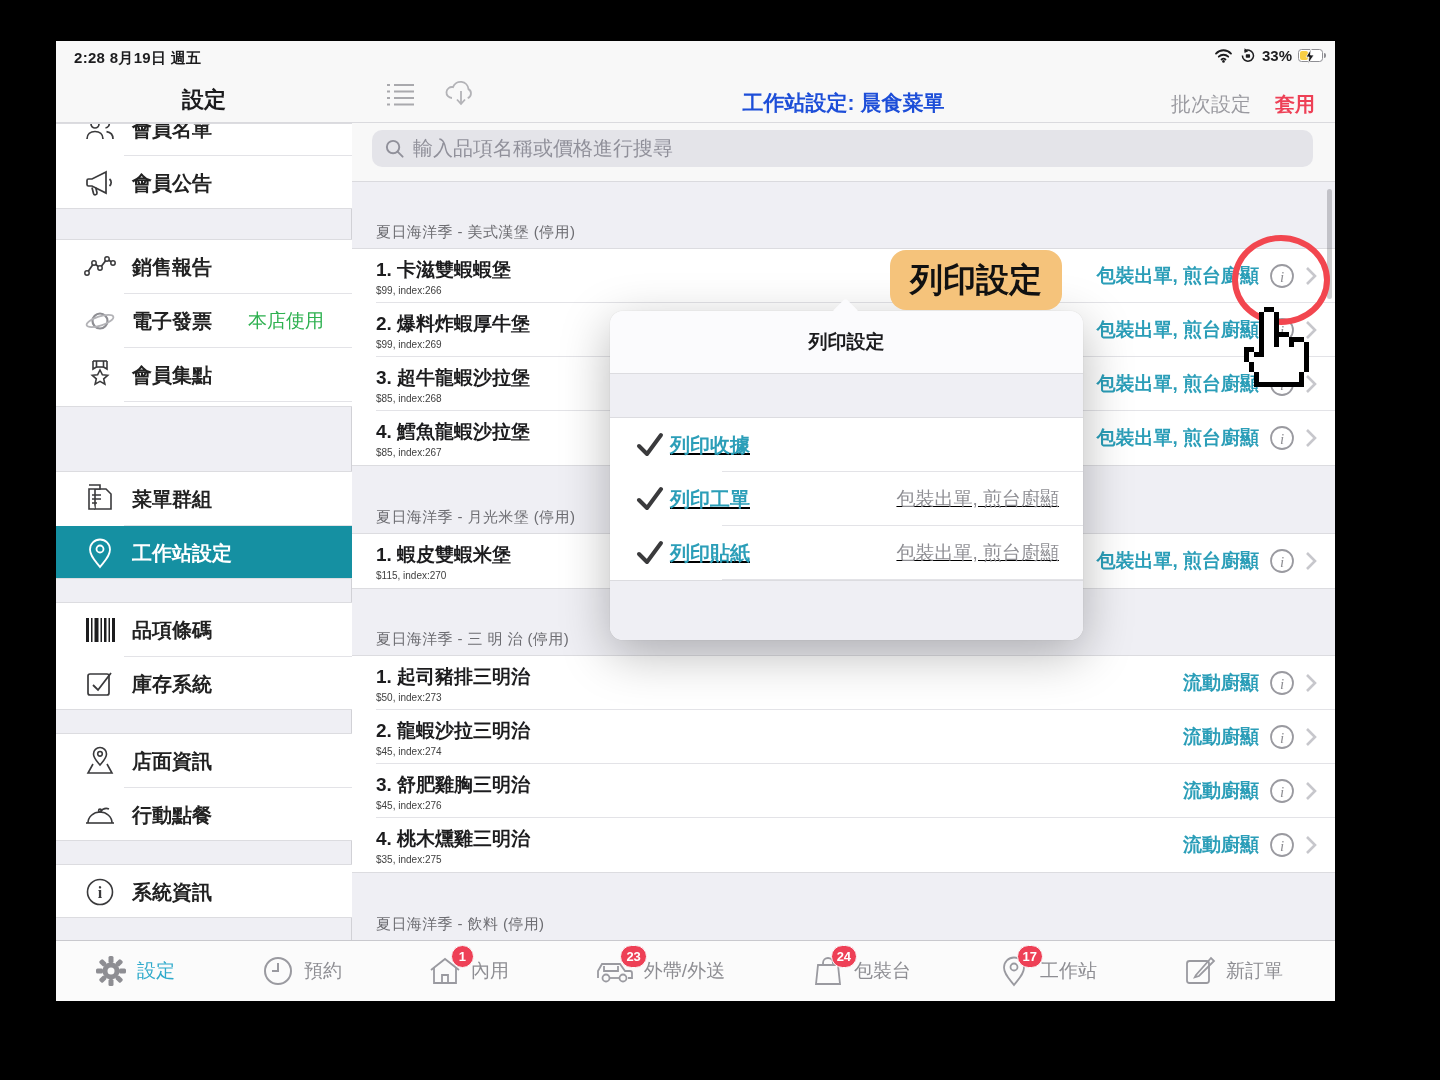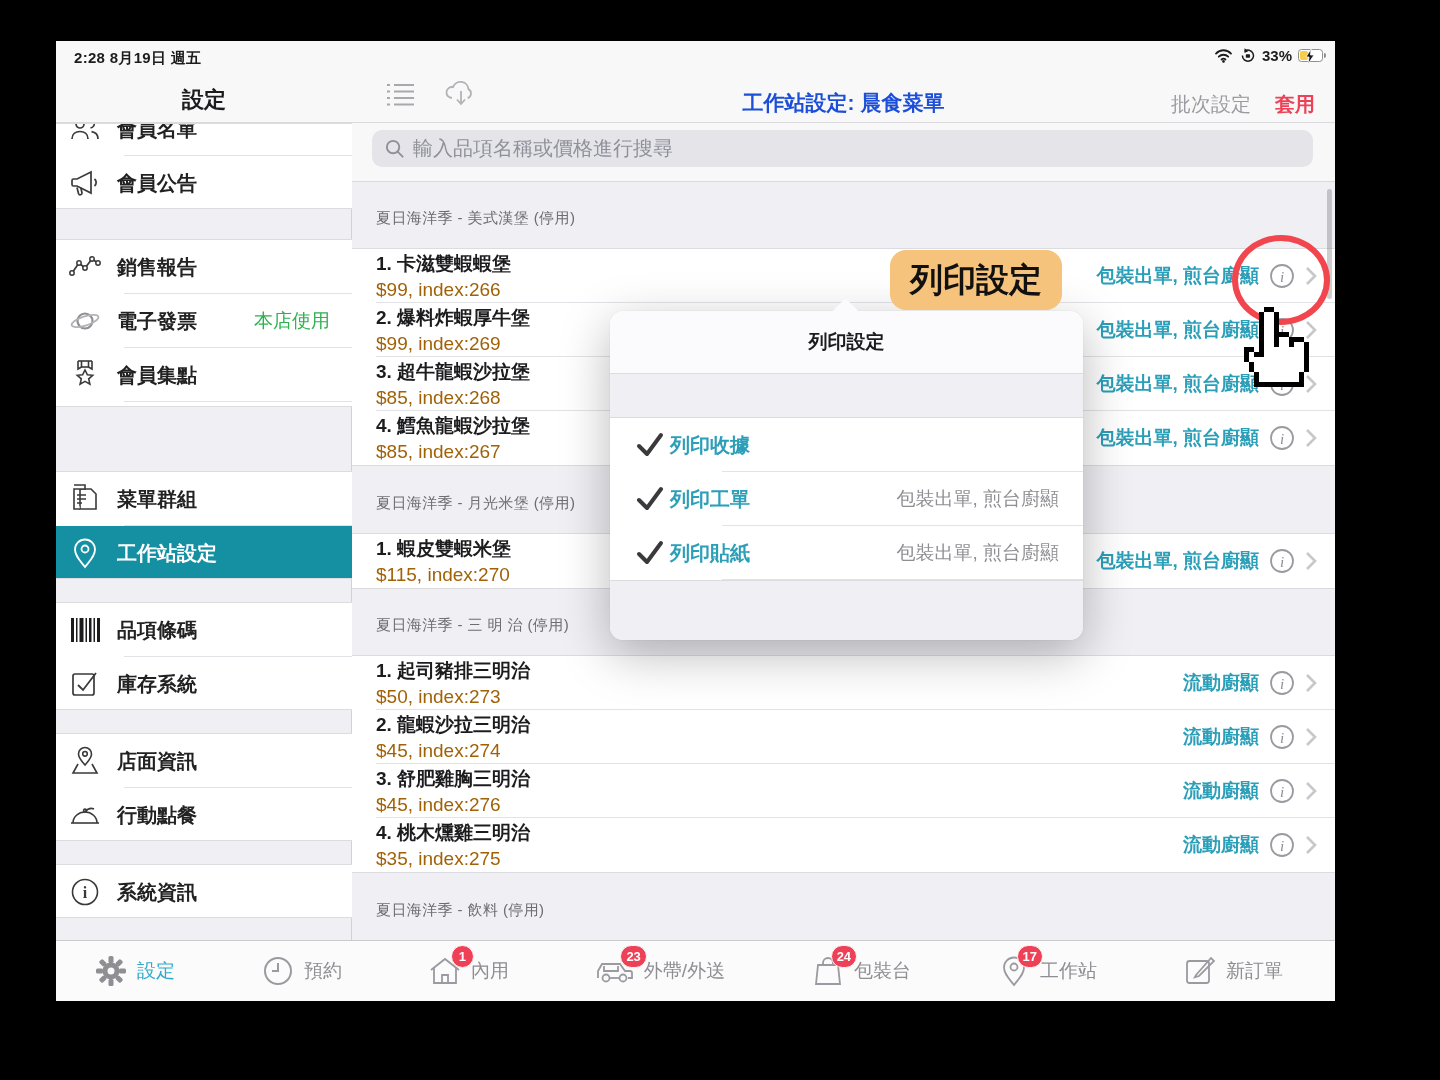--- a/index.html
+++ b/index.html
@@ -24,49 +24,49 @@
   .nav-batch{position:absolute;top:50px;right:84px;font-size:20px;color:#9A9AA0;}
   .nav-apply{position:absolute;top:50px;right:20px;font-size:20px;font-weight:bold;color:#EE4056;margin-left:41px;}
   .search-wrap{position:absolute;left:316px;top:89px;width:941px;height:37px;background:#E4E4E9;border-radius:10px;
     display:flex;align-items:center;padding-left:12px;gap:8px;}
   .search-ph{font-size:20px;color:#90909A;}
   .main-topbg{position:absolute;left:296px;top:82px;width:983px;height:59px;background:#F8F8F8;border-bottom:1px solid #DADADE;}
 
   
   .sidebar-bg{position:absolute;left:0;top:82px;width:296px;height:817px;background:#EFEFF4;border-right:1px solid #D1D1D6;}
   .sgroup{position:absolute;left:0;width:296px;background:#fff;border-top:1px solid #DCDCE0;border-bottom:1px solid #DCDCE0;overflow:hidden;}
-  .srow{position:relative;height:54px;display:flex;align-items:center;padding-left:11px;}
+  .srow{position:relative;height:54px;display:flex;align-items:center;padding-left:26px;}
   .srow .sicon{width:36px;display:flex;justify-content:center;}
   .srow .slabel{margin-left:14px;font-size:20px;font-weight:bold;color:#222;}
-  .srow .snote{margin-left:auto;margin-right:22px;font-size:19px;color:#2EB150;}
+  .srow .snote{margin-left:auto;margin-right:28px;font-size:19px;color:#2EB150;}
   .srow:not(:last-child)::after{content:"";position:absolute;left:68px;right:0;bottom:0;border-bottom:1px solid #E3E3E7;}
   .srow.selected{background:#1590A2;}
   .srow.selected .slabel{color:#fff;}
 
   
-  .sec-header{position:absolute;left:320px;width:900px;height:33px;display:flex;align-items:flex-end;padding-bottom:20px;
+  .sec-header{position:absolute;left:320px;width:900px;height:33px;display:flex;align-items:flex-end;padding-bottom:6px;
     font-size:15px;color:#6D6D72;letter-spacing:.4px;}
   .mgroup{position:absolute;left:296px;width:983px;background:#fff;border-top:1px solid #DCDCE0;border-bottom:1px solid #DCDCE0;}
   .mrow{position:relative;height:54px;display:flex;align-items:center;padding-left:24px;padding-right:18px;}
   .mrow:not(:last-child)::after{content:"";position:absolute;left:24px;right:0;bottom:0;border-bottom:1px solid #E3E3E7;}
   .mr-left{display:flex;flex-direction:column;gap:2px;}
   .mr-name{font-size:19px;font-weight:bold;color:#1C1C1E;}
-  .mr-sub{font-size:19px;color:#a16207;}
+  .mr-sub{font-size:10px;color:#404040;}
   .mr-right{margin-left:auto;display:flex;align-items:center;gap:10px;}
   .mr-station{font-size:19px;font-weight:bold;color:#2B9EB8;}
   .scrollbar{position:absolute;right:3px;top:148px;width:5px;height:110px;border-radius:3px;background:rgba(80,80,85,.28);}
 
   
   .popover{position:absolute;left:554px;top:270px;width:473px;height:329px;background:#fff;border-radius:13px;
     box-shadow:0 14px 50px rgba(0,0,0,.28),0 0 1px rgba(0,0,0,.2);z-index:50;display:flex;flex-direction:column;}
   .popover::before{content:"";position:absolute;left:226px;top:-9px;width:19px;height:19px;background:#FBFBFD;transform:rotate(45deg);border-radius:3px;}
   .pop-title{height:63px;background:#FBFBFD;border-radius:13px 13px 0 0;border-bottom:1px solid #DCDCE0;
     display:flex;align-items:center;justify-content:center;font-size:19px;font-weight:bold;color:#1C1C1E;}
   .pop-band{height:44px;background:#EFEFF4;border-bottom:1px solid #DCDCE0;}
-  .pop-row{position:relative;height:54px;background:#fff;display:flex;align-items:center;padding:0 24px 0 26px;}
+  .pop-row{position:relative;height:54px;background:#fff;display:flex;align-items:center;padding:0 24px 0 26px;text-decoration:underline;}
   .pop-row:not(:last-of-type)::after{content:"";position:absolute;left:112px;right:0;bottom:0;border-bottom:1px solid #E3E3E7;}
   .pop-label{margin-left:6px;font-size:20px;font-weight:bold;color:#2B9EB8;}
   .pop-value{margin-left:auto;font-size:19px;color:#8E8E93;}
   .pop-footer{flex:1;background:#EFEFF4;border-top:1px solid #DCDCE0;border-radius:0 0 13px 13px;}
 
   
   .callout{position:absolute;left:834px;top:209px;width:172px;height:60px;background:#F5C37B;border-radius:16px;z-index:60;
     display:flex;align-items:center;justify-content:center;font-size:33px;font-weight:bold;color:#111;}
   .redcircle{position:absolute;left:1176px;top:194px;width:98px;height:90px;border:6px solid #F2464F;border-radius:50%;z-index:65;background:transparent;}
   #hand{position:absolute;left:1188px;top:266px;width:5px;height:5px;z-index:70;}

